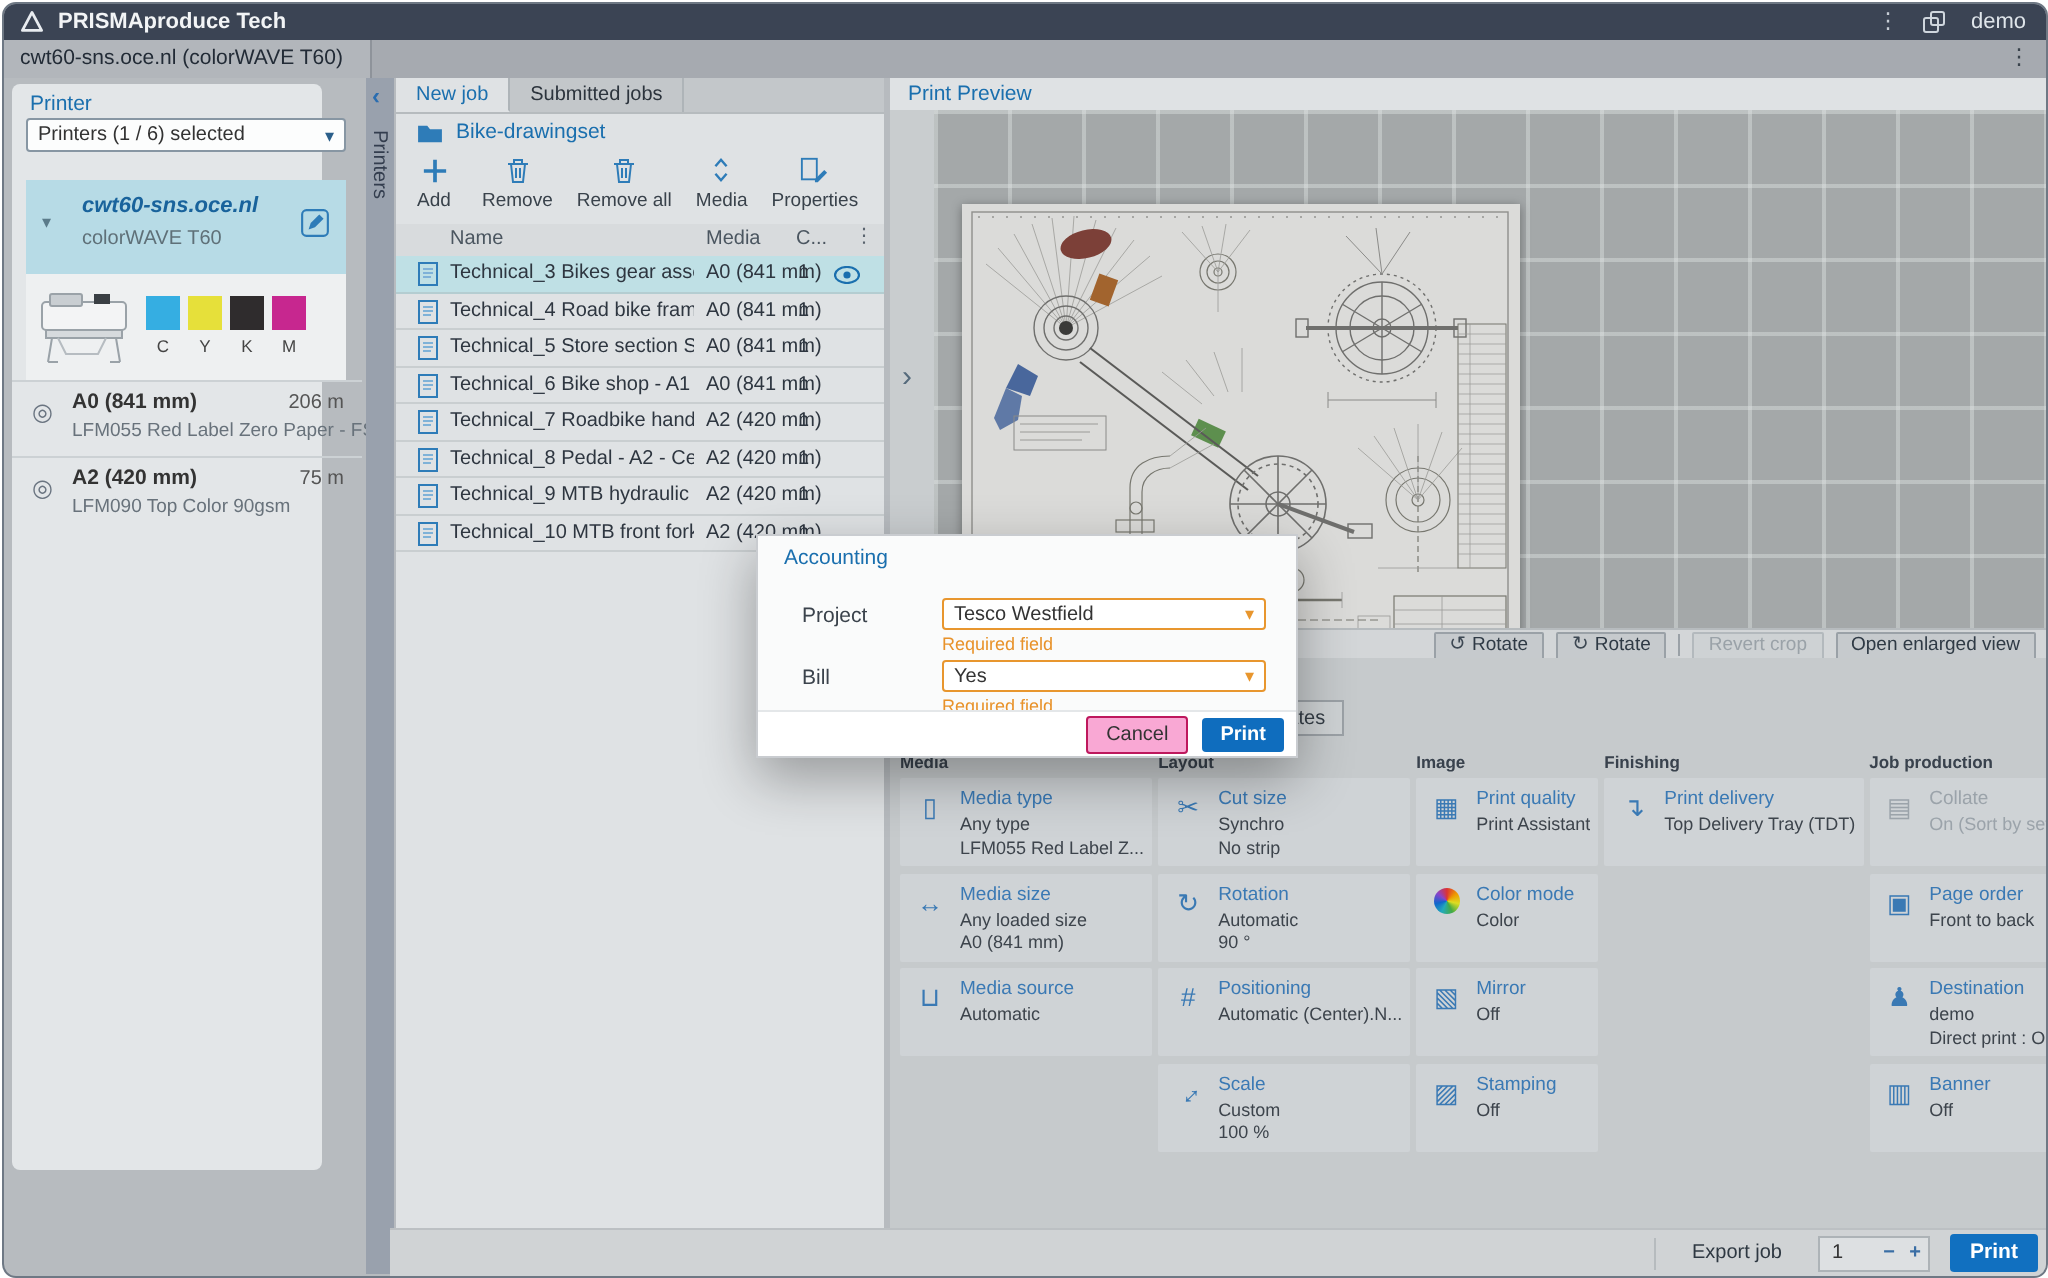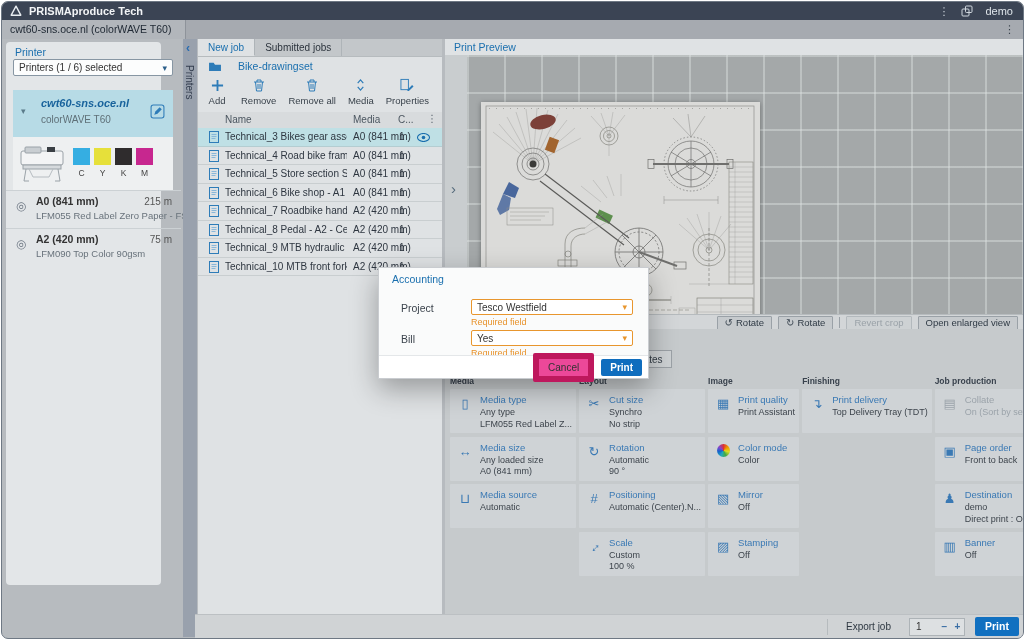--- a/index.html
+++ b/index.html
@@ -46,21 +46,21 @@
   .roll-media{position:absolute;left:30px;top:19px;font-size:9.5px;color:#68727b;white-space:nowrap;}
   
   .rail{position:absolute;left:181px;top:37px;width:14px;height:598px;background:#99a1ad;}
   .rail-chev{position:absolute;left:3px;top:2px;color:#2a6db0;font-size:12px;font-weight:bold;}
   .rail-label{position:absolute;left:1px;top:26px;writing-mode:vertical-rl;font-size:10px;color:#333d4e;}
   
   .jobs{position:absolute;left:196px;top:37px;width:244px;height:575px;background:#dfe2e4;}
   .jtabs{display:flex;height:17px;background:#c3c7ca;border-bottom:1px solid #b6bbbe;text-align:center;}
   .jtab{padding:0 10px;line-height:17px;font-size:10px;color:#2c343d;border-right:1px solid #aeb4b8;}
   .jtab.active{background:#dfe2e4;color:#1a6fae;border-bottom:1px solid #dfe2e4;}
-  .folder-row{position:absolute;left:10px;top:21px;display:flex;align-items:center;gap:16px;}
+  .folder-row{position:absolute;left:10px;top:21px;display:flex;align-items:center;gap:6px;}
   .folder-label{font-size:10.5px;color:#1a6fae;}
   .toolbar{position:absolute;left:7px;top:38px;display:flex;gap:12px;}
   .tool{display:flex;flex-direction:column;align-items:center;min-width:24px;cursor:default;}
   .tool .ticon{height:16px;display:flex;align-items:center;}
   .tool .tlabel{font-size:9.5px;color:#39424b;margin-top:2px;white-space:nowrap;}
   .thead{position:absolute;left:0;top:73px;right:0;height:16px;background:#d8dbdd;
     border-bottom:1px solid #aeb4b8;font-size:10px;color:#4b5660;}
   .thead .h-name{position:absolute;left:27px;top:2px;}
   .thead .h-media{position:absolute;left:155px;top:2px;}
   .thead .h-copies{position:absolute;left:200px;top:2px;}
@@ -129,21 +129,21 @@
   .dlg-body{position:absolute;left:22px;top:31px;right:10px;}
   .dlg-row{position:relative;height:31px;}
   .dlg-label{position:absolute;left:0;top:3px;font-size:10.5px;color:#3b434c;}
   .dlg-select{position:absolute;left:70px;top:0;width:162px;height:16px;background:#fff;
     border:1px solid #e8962e;border-radius:2px;display:flex;align-items:center;justify-content:space-between;
     padding:0 5px;font-size:10px;color:#333;box-sizing:border-box;}
   .dlg-select .chev{color:#e8962e;font-size:9px;}
   .dlg-req{position:absolute;left:70px;top:18px;font-size:9px;color:#e8922a;}
   .dlg-footer{position:absolute;left:0;bottom:0;right:0;height:22px;background:#fff;
     border-top:1px solid #e4e7e9;display:flex;justify-content:flex-end;align-items:center;gap:7px;padding-right:6px;}
-  .dlg-cancel{height:17px;line-height:17px;padding:0 9px;background:#ec4899;border:6px solid #be185d;
+  .dlg-cancel{height:17px;line-height:17px;padding:0 9px;background:#f9a8d4;border:1px solid #be185d;
     font-size:10px;color:#333;border-radius:2px;margin-left:44px;}
   .dlg-print{height:17px;line-height:17px;padding:0 9px;background:#0f6dbe;font-size:10px;font-weight:bold;
     color:#fff;border-radius:2px;}
   svg{display:block;}
 </style>
 </head>
 <body>
 
 <div class="window" data-name="app-window">
 
@@ -225,21 +225,21 @@
             </div>
 
         </div>
       </div>
     </div>
     <div class="rolls" data-name="media-roll-list">
 
         <div class="roll" data-name="media-roll-item">
           <span class="roll-icon" data-name="roll-icon">◎</span>
           <span class="roll-size">A0 (841 mm)</span>
-          <span class="roll-len">215 m</span>
+          <span class="roll-len">206 m</span>
           <span class="roll-media">LFM055 Red Label Zero Paper - FSC</span>
         </div>
 
         <div class="roll" data-name="media-roll-item">
           <span class="roll-icon" data-name="roll-icon">◎</span>
           <span class="roll-size">A2 (420 mm)</span>
           <span class="roll-len">75 m</span>
           <span class="roll-media">LFM090 Top Color 90gsm</span>
         </div>
 

